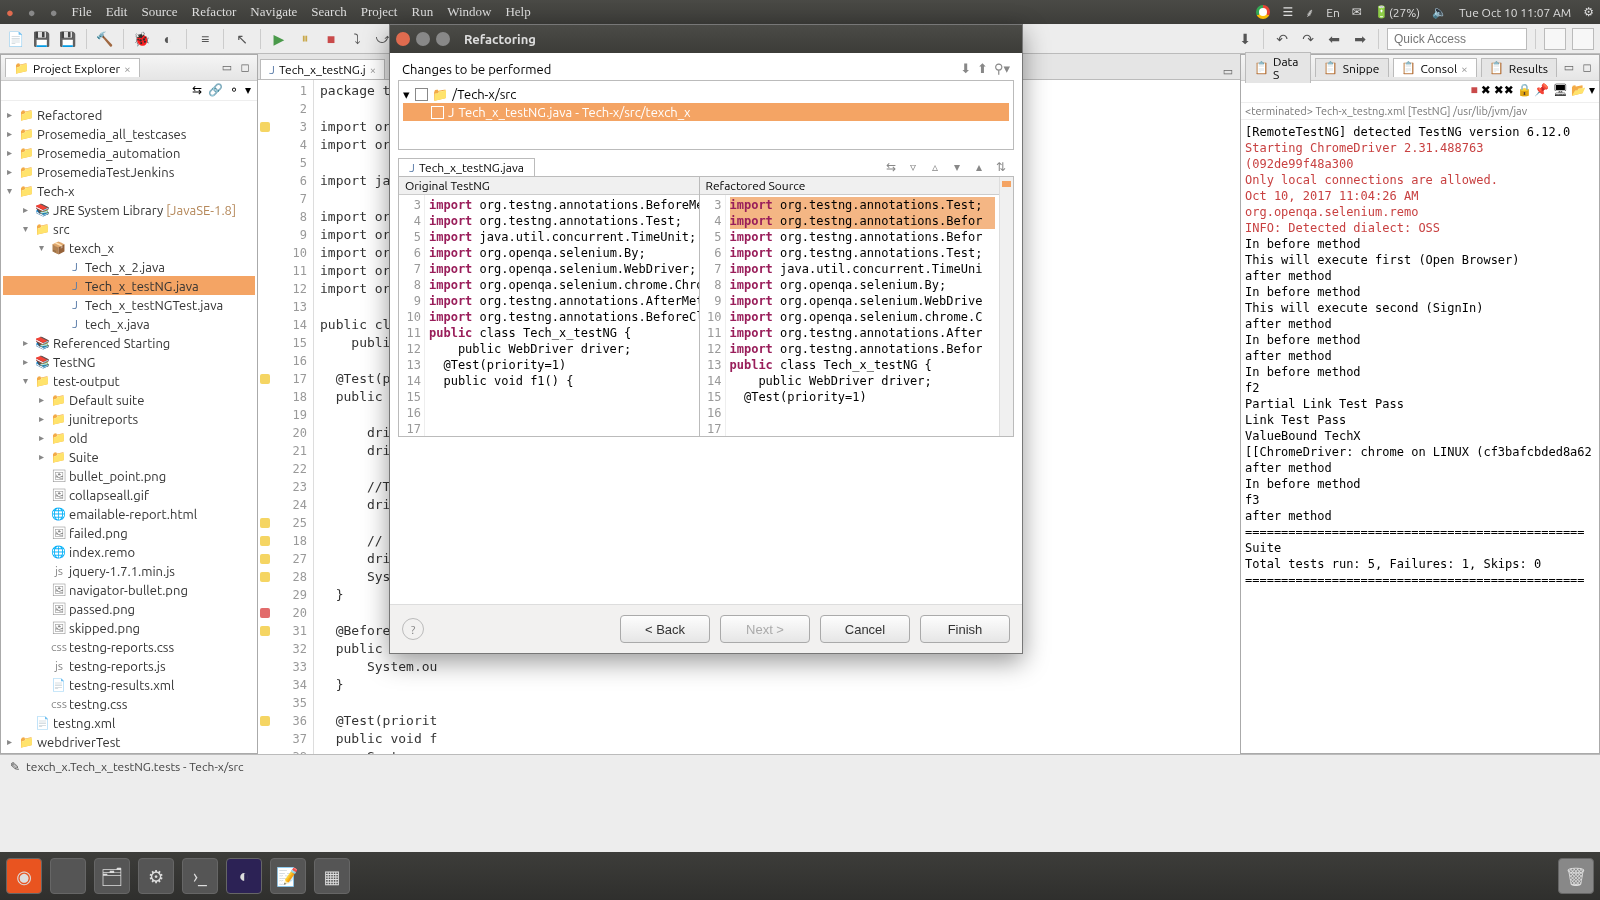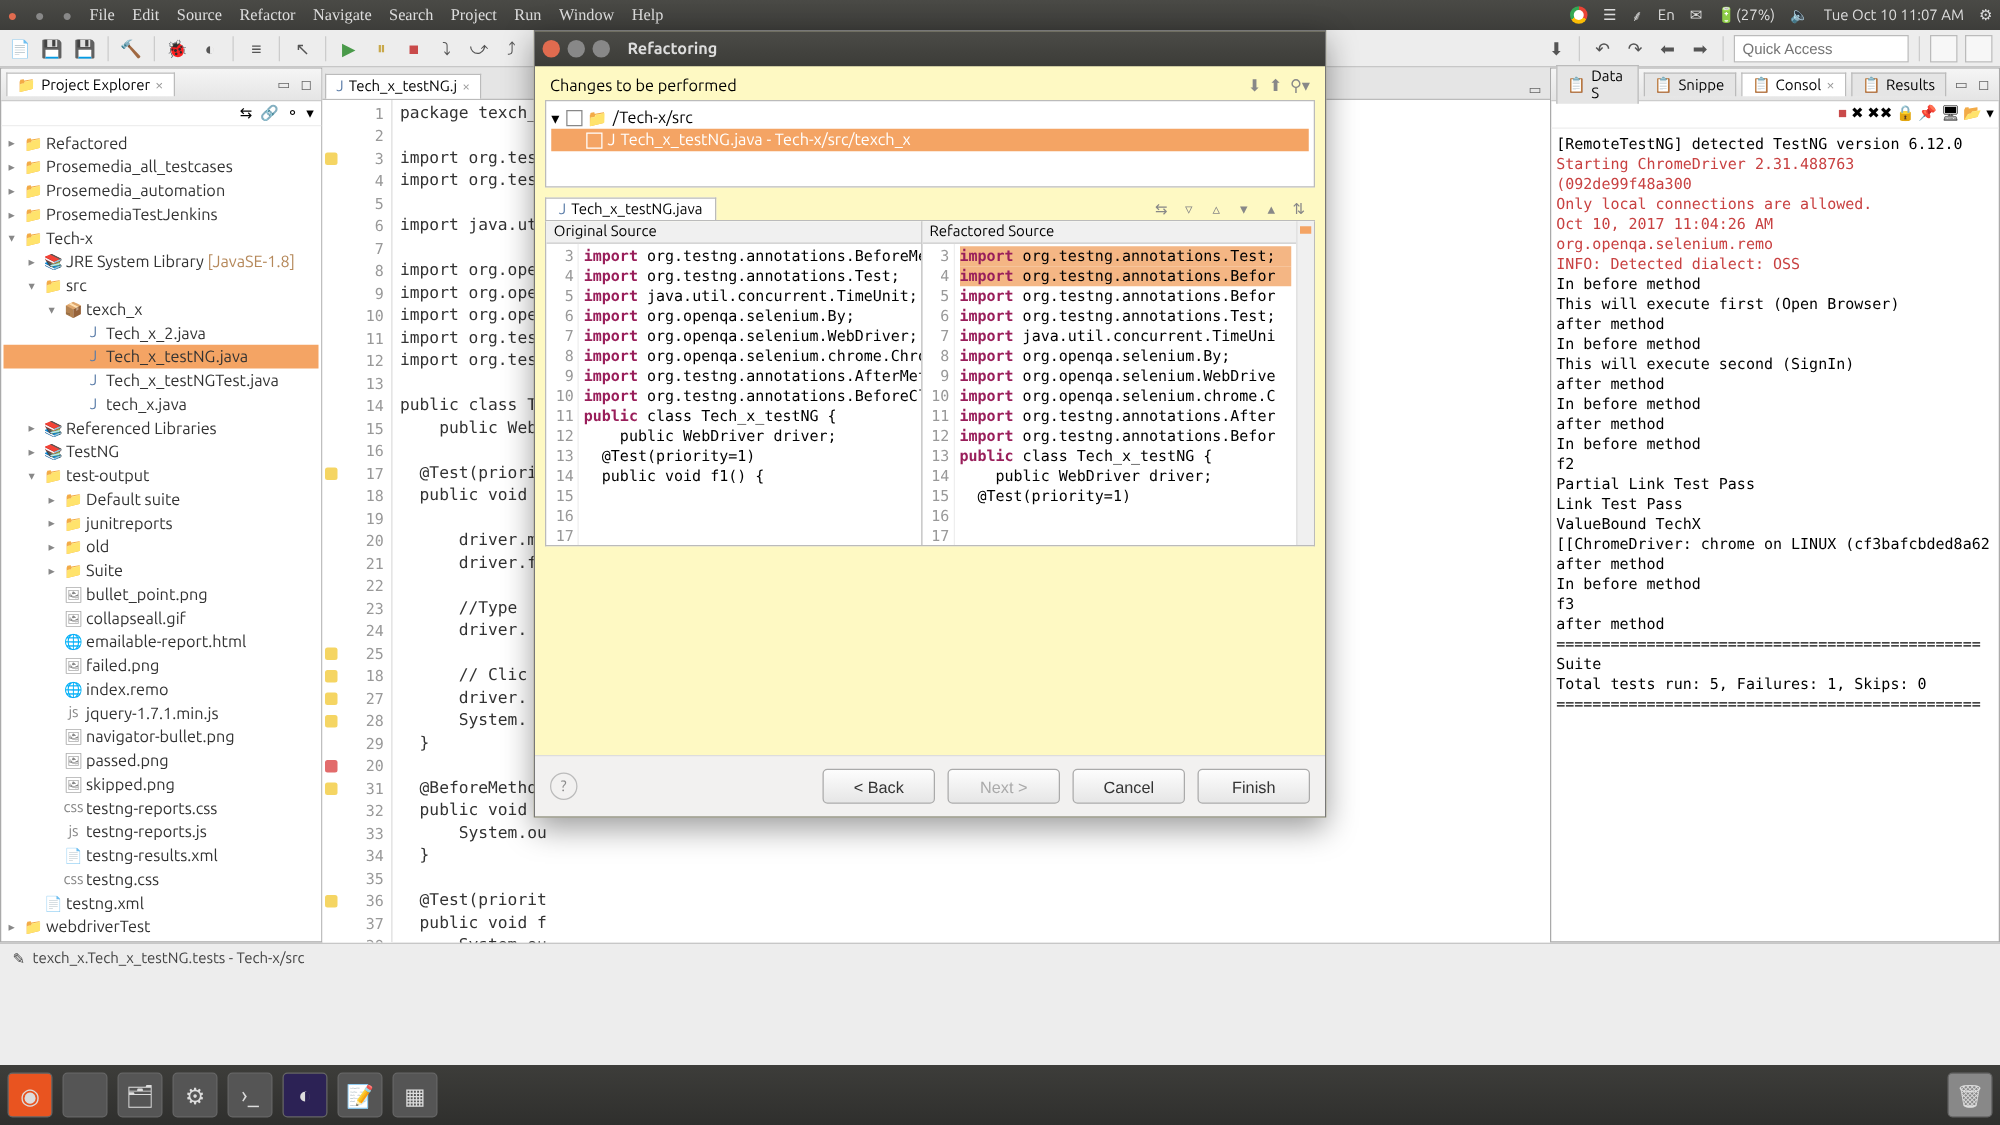--- a/index.html
+++ b/index.html
@@ -47,21 +47,21 @@
 .code{ flex:1; padding:2px 6px; line-height:18px; white-space:pre; color:#333;}
 .kw{color:#991e5a; font-weight:bold;}
 .console-panel{ width:360px;}
 .console-body{ font-family:"DejaVu Sans Mono",monospace; font-size:12px; line-height:16px; padding:4px; white-space:pre-wrap; overflow:hidden;}
 .console-body .red{color:#c84141;}
 .statusbar{ background:#ededed; border-top:1px solid #bbb; height:24px; display:flex; align-items:center; padding:0 10px; font-size:12px; color:#444;}
 .taskbar{ background:linear-gradient(#3d3d3a,#2f2f2d); height:48px; display:flex; align-items:center; padding:0 6px; gap:8px; position:absolute; bottom:0; left:0; right:0;}
 .taskbar .tbicon{ width:36px; height:36px; background:#555; border-radius:4px; border:1px solid #666; display:flex; align-items:center; justify-content:center; color:#ddd; font-size:18px;}
 .taskbar .tbicon.ubuntu{ background:#e95420;}
 
-.dialog-backdrop{ position:absolute; left:427px; top:24px; width:634px; height:630px; background:#fef9c3; border:1px solid #777; box-shadow:0 8px 24px rgba(0,0,0,0.4); display:flex; flex-direction:column;}
+.dialog-backdrop{ position:absolute; left:389px; top:24px; width:634px; height:630px; background:#ffffff; border:1px solid #777; box-shadow:0 8px 24px rgba(0,0,0,0.4); display:flex; flex-direction:column;}
 .dialog-title{ background:linear-gradient(#4b4b47,#3c3c38); color:#ddd; height:28px; display:flex; align-items:center; padding:0 6px; gap:6px; font-size:13px;}
 .dialog-title .wbtn{ width:14px; height:14px; border-radius:50%;}
 .dialog-title .wbtn.close{background:#e06b4f;}
 .dialog-title .wbtn.min{background:#888;}
 .dialog-title .wbtn.max{background:#888;}
 .dialog-msg{ background:#fff; padding:18px 14px; display:flex; align-items:center; border-bottom:1px solid #ccc;}
 .dialog-msg .msgicon{ margin-left:auto; width:56px; height:40px; background:#e8f0e0; border:1px solid #b5c99a; display:flex; align-items:center; justify-content:center; color:#6a9a4a; font-size:20px;}
 .changes-header{ padding:8px 12px 4px; font-size:13px; display:flex; align-items:center;}
 .changes-header .acts{ margin-left:auto; display:flex; gap:6px; color:#888;}
 .changes-tree{ background:#fff; border:1px solid #bbb; margin:0 8px; height:70px; padding:4px; font-size:13px;}
@@ -217,21 +217,21 @@
           <span>Tech_x_testNGTest.java</span>
         </div>
         <div class="row" style="padding-left: 52px;">
           <span class="arrow"></span>
           <span class="ic jfile">J</span>
           <span>tech_x.java</span>
         </div>
         <div class="row" style="padding-left: 20px;">
           <span class="arrow">▸</span>
           <span class="ic lib">📚</span>
-          <span>Referenced Libraries</span>
+          <span>Referenced Starting</span>
         </div>
         <div class="row" style="padding-left: 20px;">
           <span class="arrow">▸</span>
           <span class="ic lib">📚</span>
           <span>TestNG</span>
         </div>
         <div class="row" style="padding-left: 20px;">
           <span class="arrow">▾</span>
           <span class="ic folder">📁</span>
           <span>test-output</span>
@@ -452,20 +452,21 @@
     <div style="height:22px; border-bottom:1px solid #eee; display:flex; justify-content:flex-end; gap:3px; padding:2px 4px;">
       <span class="pbtn" style="color:#c94a4a;">■</span>
       <span class="pbtn">✖</span>
       <span class="pbtn">✖✖</span>
       <span class="pbtn">🔒</span>
       <span class="pbtn">📌</span>
       <span class="pbtn">🖥</span>
       <span class="pbtn">📂</span>
       <span class="pbtn">▾</span>
     </div>
+    <div style="padding:2px 4px; font-size:11px; color:#777; border-bottom:1px solid #eee; white-space:nowrap; overflow:hidden;">&lt;terminated&gt; Tech-x_testng.xml [TestNG] /usr/lib/jvm/jav</div>
     <div class="panel-body console-body" id="console-body"><div class="">[RemoteTestNG] detected TestNG version 6.12.0</div><div class="red">Starting ChromeDriver 2.31.488763 (092de99f48a300</div><div class="red">Only local connections are allowed.</div><div class="red">Oct 10, 2017 11:04:26 AM org.openqa.selenium.remo</div><div class="red">INFO: Detected dialect: OSS</div><div class="">In before method</div><div class="">This will execute first (Open Browser)</div><div class="">after method</div><div class="">In before method</div><div class="">This will execute second (SignIn)</div><div class="">after method</div><div class="">In before method</div><div class="">after method</div><div class="">In before method</div><div class="">f2</div><div class="">Partial Link Test Pass</div><div class="">Link Test Pass</div><div class="">ValueBound TechX</div><div class="">[[ChromeDriver: chrome on LINUX (cf3bafcbded8a62</div><div class="">after method</div><div class="">In before method</div><div class="">f3</div><div class="">after method</div><div class=""></div><div class="">===============================================</div><div class="">Suite</div><div class="">Total tests run: 5, Failures: 1, Skips: 0</div><div class="">===============================================</div></div>
   </div>
 </div>
 
 <div class="statusbar">
   <span style="margin-right:6px;">✎</span>
   <span>texch_x.Tech_x_testNG.tests - Tech-x/src</span>
 </div>
 
 <div class="taskbar">
@@ -520,21 +521,21 @@
       <span class="ca">⇆</span>
       <span class="ca">▿</span>
       <span class="ca">▵</span>
       <span class="ca">▾</span>
       <span class="ca">▴</span>
       <span class="ca">⇅</span>
     </div>
   </div>
   <div class="compare-body">
     <div class="cmpcol">
-      <div class="cmphead">Original Source</div>
+      <div class="cmphead">Original TestNG</div>
       <div class="cmpcode">
           <div class="cmpgut" id="lgut">
             <div>3</div>
             <div>4</div>
             <div>5</div>
             <div>6</div>
             <div>7</div>
             <div>8</div>
             <div>9</div>
             <div>10</div>

